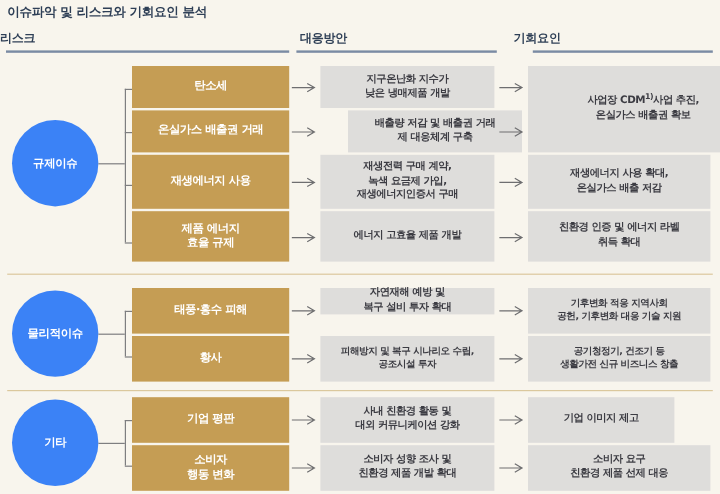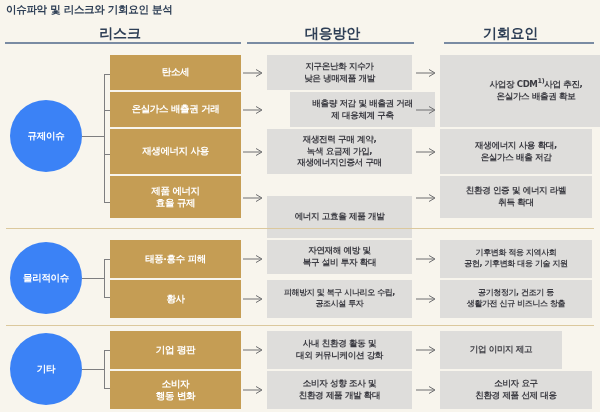--- a/index.html
+++ b/index.html
@@ -29,24 +29,23 @@
     font-weight: bold;
     color: #2e3f56;
     letter-spacing: -0.3px;
     white-space: nowrap;
   }
 
   
   .col-head {
     position: absolute;
     top: 25px;
-    font-size: 14px;
+    font-size: 10px;
     font-weight: bold;
     color: #2e3f56;
-    text-align: center;
     letter-spacing: -0.2px;
   }
   .col-rule {
     position: absolute;
     top: 42px;
     height: 1.5px;
     background: #7a8ba3;
   }
 
   
@@ -193,21 +192,21 @@
   </div>
   <div class="box plan" style="left:267px; top:92px; width:145px; height:35px;margin-left:23px;">
     <span style="white-space:pre-line;">배출량 저감 및 배출권 거래
 제 대응체계 구축</span>
   </div>
   <div class="box plan" style="left:267px; top:129px; width:145px; height:45px;">
     <span style="white-space:pre-line;">재생전력 구매 계약,
 녹색 요금제 가입,
 재생에너지인증서 구매</span>
   </div>
-  <div class="box plan" style="left:267px; top:176px; width:145px; height:42px;margin-top:20px;">
+  <div class="box plan" style="left:267px; top:176px; width:145px; height:42px;">
     <span style="white-space:pre-line;">에너지 고효율 제품 개발</span>
   </div>
 
   <div class="arrow" style="left:416px; top:68px; width:22px;">
     <svg width="22" height="10" viewBox="0 0 22 10">
         <path d="M0 5 H18 M13 1.5 L19 5 L13 8.5" fill="none" stroke="#6e6e70" stroke-width="1"></path>
       </svg>
   </div>
   <div class="arrow" style="left:416px; top:105px; width:22px;">
     <svg width="22" height="10" viewBox="0 0 22 10">
@@ -260,21 +259,21 @@
     <svg width="22" height="10" viewBox="0 0 22 10">
         <path d="M0 5 H18 M13 1.5 L19 5 L13 8.5" fill="none" stroke="#6e6e70" stroke-width="1"></path>
       </svg>
   </div>
   <div class="arrow" style="left:243px; top:294px; width:22px;">
     <svg width="22" height="10" viewBox="0 0 22 10">
         <path d="M0 5 H18 M13 1.5 L19 5 L13 8.5" fill="none" stroke="#6e6e70" stroke-width="1"></path>
       </svg>
   </div>
 
-  <div class="box plan" style="left:267px; top:240px; width:145px; height:34px;">
+  <div class="box plan" style="left:267px; top:240px; width:145px; height:22px;">
     <span style="white-space:pre-line;">자연재해 예방 및
 복구 설비 투자 확대</span>
   </div>
   <div class="box plan" style="left:267px; top:280px; width:145px; height:38px; font-size:8px;">
     <span style="white-space:pre-line;">피해방지 및 복구 시나리오 수립,
 공조시설 투자</span>
   </div>
 
   <div class="arrow" style="left:416px; top:254px; width:22px;">
     <svg width="22" height="10" viewBox="0 0 22 10">

